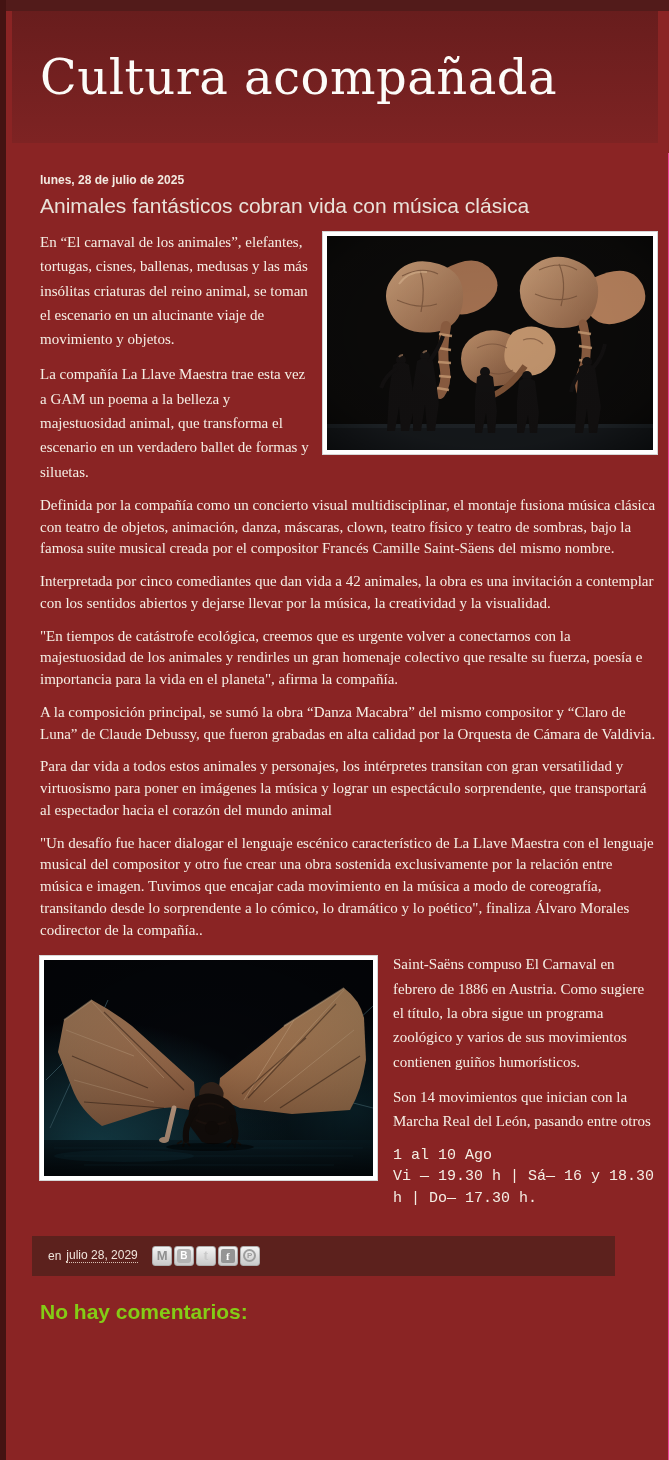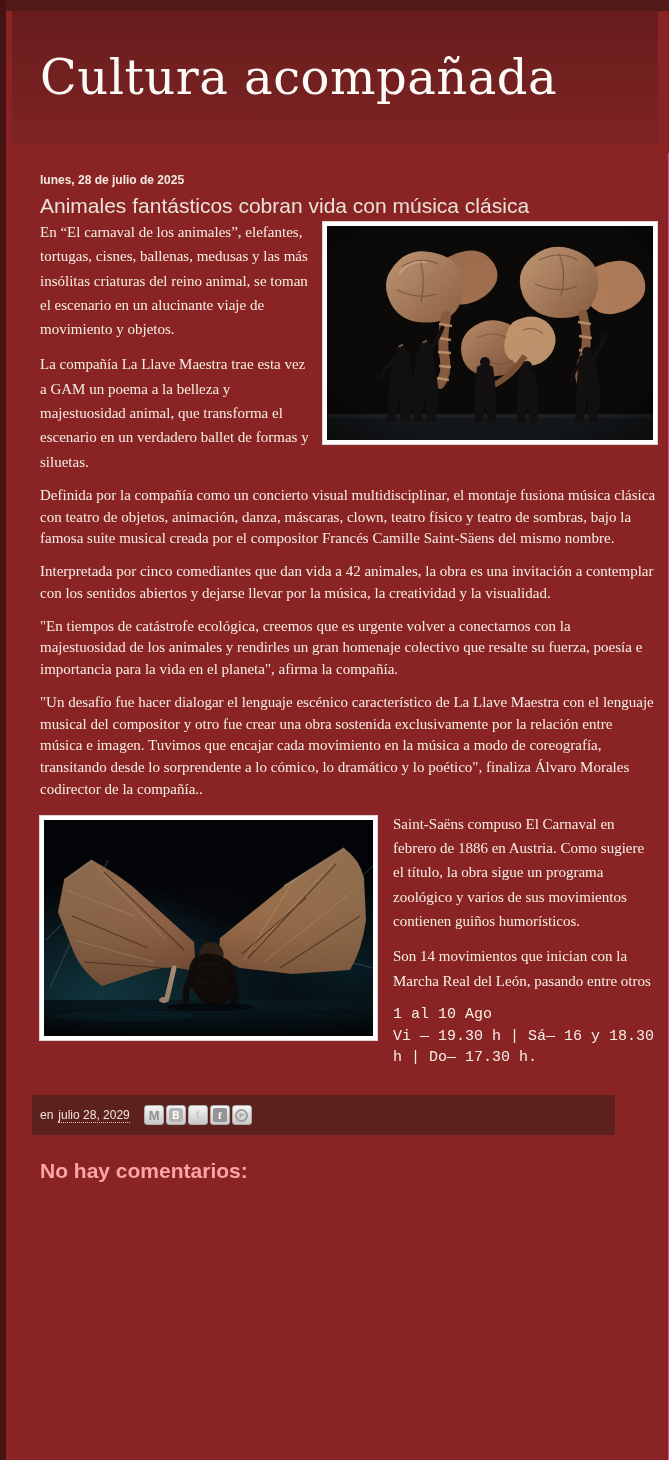--- a/index.html
+++ b/index.html
@@ -27,58 +27,58 @@
   .content-col {
     position:absolute; left:6px; top:153px; width:664px; height:1317px;
     border-right:2px solid #ec4899;
   }
   .post { padding:0 11px 0 34px; }
 
   .date-header { padding-top:20px; font-size:12px; font-weight:bold; color:#f2eae1; }
   .post-title  { margin-top:7px; font-size:21px; color:#e9e2d9; font-weight:400; }
 
   .post-body {
-    margin-top:2px; font-family:"Liberation Serif", serif;
+    margin-top:12px; font-family:"Liberation Serif", serif;
     font-size:15px; color:#f4eee4;
   }
   .post-body p { margin:0 0 11px 0; }
   p.side  { line-height:1.62; }
   p.body-par { line-height:1.45; }
   p.closing { line-height:1.45; clear:both; }
   p.schedule { line-height:1.45;font-family:Liberation Mono, monospace; }
 
   .photo-frame { background:#ffffff; padding:4px; box-shadow:0 0 0 1px #d6d6d6; font-size:0; }
   .photo-right { float:right; width:334px; margin:2px 0 24px 14px; }
   .photo-left  { float:left;  width:337px; margin:4px 16px 20px 0; }
   .photo-frame svg { display:block; width:100%; height:auto; }
 
   .post-footer {
     clear:both; margin:26px 0 0 -8px; width:583px; height:40px;
-    background:#5c211d; display:flex; align-items:center; padding-left:8px;
+    background:#5c211d; display:flex; align-items:center; padding-left:16px;
     font-size:12px; color:#eee3da;
   }
   .date-link { color:#f1e6dd; text-decoration:none; border-bottom:1px dotted #d9c2b5; margin-left:5px; cursor:pointer; }
   .share-row { display:flex; margin-left:14px; }
   .share-btn {
     width:20px; height:20px; margin-right:2px;
     border:1px solid #adadad; border-radius:3px;
     background:linear-gradient(180deg,#f4f4f4,#c9c9c9);
     display:flex; align-items:center; justify-content:center; cursor:pointer;
   }
   .g-email { font-weight:bold; font-size:13px; color:#8f8f8f; letter-spacing:-1px; }
   .g-blog  { width:14px; height:14px; border-radius:3px; background:#b3b3b3; color:#fff;
              font-weight:bold; font-size:10px; display:flex; align-items:center; justify-content:center; }
   .g-tw    { font-weight:bold; font-size:14px; color:#c9c9c9; font-family:"Liberation Serif",serif; }
   .g-fb    { width:14px; height:14px; border-radius:2px; background:#949494; color:#fff;
              font-weight:bold; font-size:11px; display:flex; align-items:flex-end; justify-content:center;
              font-family:"Liberation Serif",serif; line-height:13px; }
   .g-pin   { width:13px; height:13px; border:2px solid #9d9d9d; border-radius:50%; color:#9d9d9d;
              font-weight:bold; font-size:8px; display:flex; align-items:center; justify-content:center; }
 
-  .comments-heading { margin-top:24px; font-size:21px; color:#fca5a5; }
+  .comments-heading { margin-top:24px; font-size:21px; color:#84cc16; }
 </style>
 </head>
 <body>
 
 <div class="top-band"></div>
 <div class="left-edge"></div>
 
 <div class="header-box">
   <h1 class="blog-title">Cultura acompañada</h1>
 </div>
@@ -152,20 +152,22 @@
           <rect width="326" height="214" fill="url(#vig)"></rect>
         </svg>
       </div>
 
       <p class="side">En “El carnaval de los animales”, elefantes, tortugas, cisnes, ballenas, medusas y las más insólitas criaturas del reino animal, se toman el escenario en un alucinante viaje de movimiento y objetos.</p>
       <p class="side">La compañía La Llave Maestra trae esta vez a GAM un poema a la belleza y majestuosidad animal, que transforma el escenario en un verdadero ballet de formas y siluetas.</p>
 
       <p class="body-par">Definida por la compañía como un concierto visual multidisciplinar, el montaje fusiona música clásica con teatro de objetos, animación, danza, máscaras, clown, teatro físico y teatro de sombras, bajo la famosa suite musical creada por el compositor Francés Camille Saint-Säens del mismo nombre.</p>
       <p class="body-par">Interpretada por cinco comediantes que dan vida a 42 animales, la obra es una invitación a contemplar con los sentidos abiertos y dejarse llevar por la música, la creatividad y la visualidad.</p>
       <p class="body-par">"En tiempos de catástrofe ecológica, creemos que es urgente volver a conectarnos con la majestuosidad de los animales y rendirles un gran homenaje colectivo que resalte su fuerza, poesía e importancia para la vida en el planeta", afirma la compañía.</p>
+      <p class="body-par">A la composición principal, se sumó la obra “Danza Macabra” del mismo compositor y “Claro de Luna” de Claude Debussy, que fueron grabadas en alta calidad por la Orquesta de Cámara de Valdivia.</p>
+      <p class="body-par">Para dar vida a todos estos animales y personajes, los intérpretes transitan con gran versatilidad y virtuosismo para poner en imágenes la música y lograr un espectáculo sorprendente, que transportará al espectador hacia el corazón del mundo animal</p>
       <p class="body-par">"Un desafío fue hacer dialogar el lenguaje escénico característico de La Llave Maestra con el lenguaje musical del compositor y otro fue crear una obra sostenida exclusivamente por la relación entre música e imagen. Tuvimos que encajar cada movimiento en la música a modo de coreografía, transitando desde lo sorprendente a lo cómico, lo dramático y lo poético", finaliza Álvaro Morales codirector de la compañía..</p>
 
       <div class="photo-frame photo-left">
         <svg viewBox="0 0 329 216" xmlns="http://www.w3.org/2000/svg">
           <defs>
             <radialGradient id="glowL" cx="15%" cy="88%" r="60%">
               <stop offset="0" stop-color="#1d5b6a" stop-opacity=".85"></stop>
               <stop offset="1" stop-color="#1d5b6a" stop-opacity="0"></stop>
             </radialGradient>
             <radialGradient id="glowR" cx="95%" cy="70%" r="45%">

